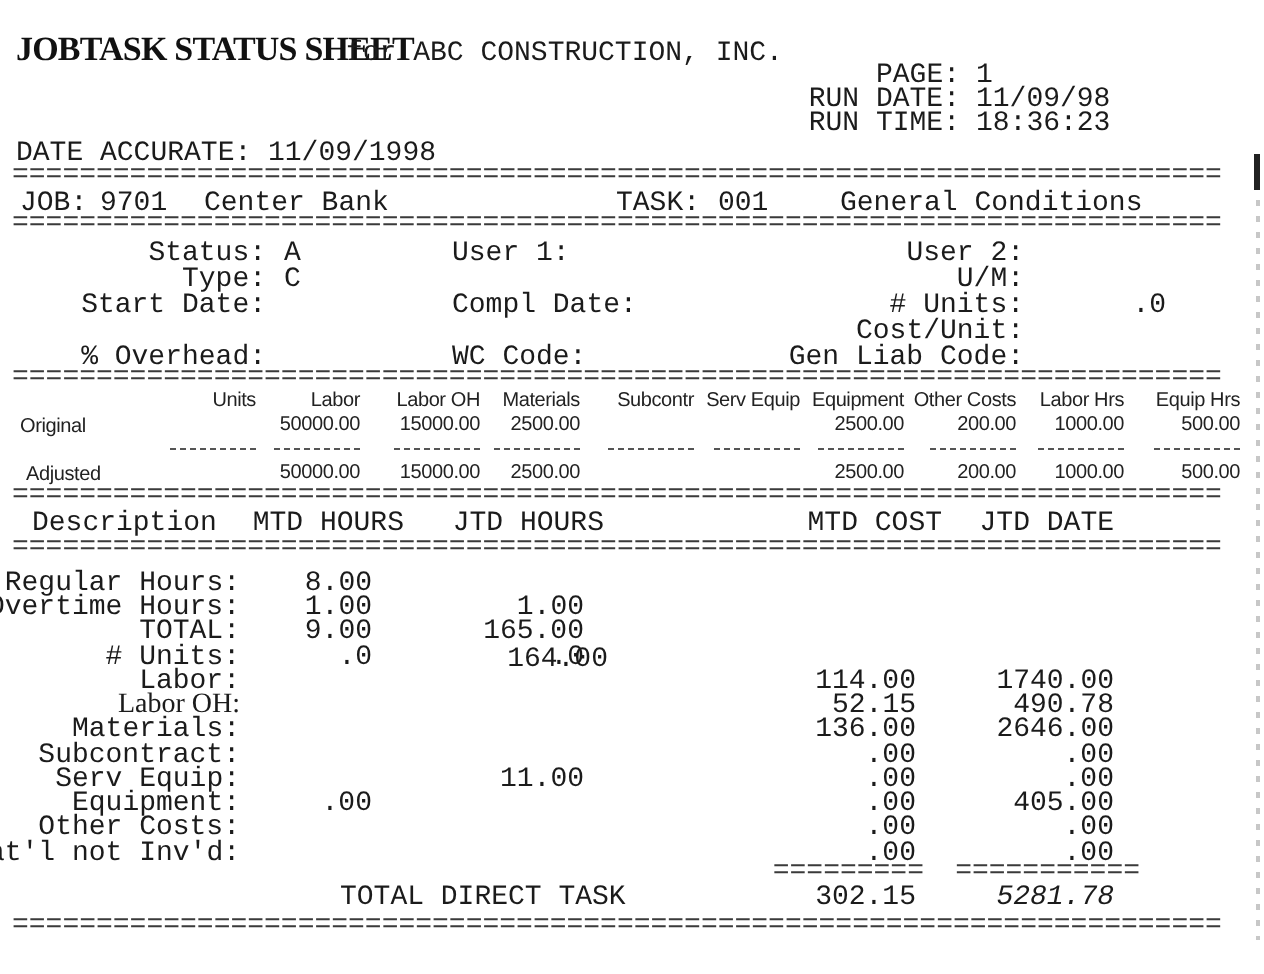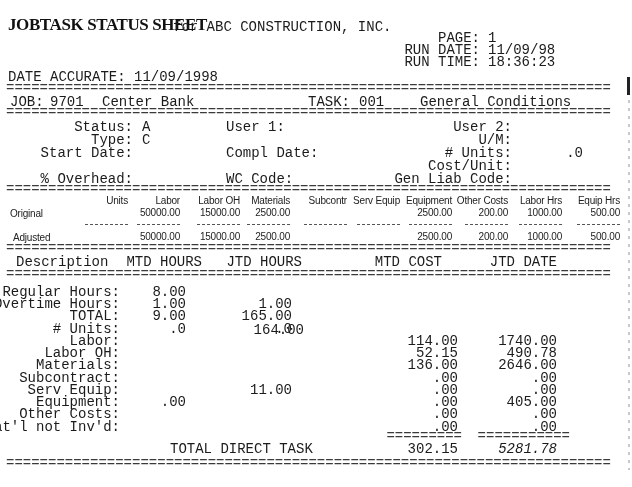--- a/index.html
+++ b/index.html
@@ -108,21 +108,21 @@
   <div class="abs small" style="right:180px;top:232px;">2500.00</div>
   <div class="abs small" style="right:124px;top:232px;">200.00</div>
   <div class="abs small" style="right:70px;top:232px;">1000.00</div>
   <div class="abs small" style="right:12px;top:232px;">500.00</div>
 
   <div class="abs sep" style="left:6px;top:241px;">========================================================================</div>
 
   <div class="abs mono" style="left:16px;top:255px;">Description</div>
   <div class="abs mono" style="right:430px;top:255px;">MTD HOURS</div>
   <div class="abs mono" style="right:330px;top:255px;">JTD HOURS</div>
-  <div class="abs mono" style="right:190px;top:255px;">MTD COST</div>
+  <div class="abs mono" style="right:161px;top:255px;">MTD COST</div>
   <div class="abs mono" style="right:75px;top:255px;">JTD DATE</div>
 
   <div class="abs sep" style="left:6px;top:267px;">========================================================================</div>
 
   <div>
     <span class="abs mono" style="right:512px;top:285px;text-align:right;">Regular Hours:</span>
     <span class="abs mono" style="right:446px;top:285px;">8.00</span>
     <span class="abs mono" style="right:328px;top:285px;margin-top:38px;">164.00</span>
   </div>
 
@@ -144,21 +144,21 @@
     <span class="abs mono" style="right:340px;top:322px;">.0</span>
   </div>
 
   <div>
     <span class="abs mono" style="right:512px;top:334px;">Labor:</span>
     <span class="abs mono" style="right:174px;top:334px;">114.00</span>
     <span class="abs mono" style="right:75px;top:334px;">1740.00</span>
   </div>
 
   <div>
-    <span class="abs mono" style="right:512px;top:346px;">Labor OH:</span>
+    <span class="abs mono" style="right:512px;top:346px;font-family:Liberation Serif, serif;">Labor OH:</span>
     <span class="abs mono" style="right:174px;top:346px;">52.15</span>
     <span class="abs mono" style="right:75px;top:346px;">490.78</span>
   </div>
 
   <div>
     <span class="abs mono" style="right:512px;top:358px;">Materials:</span>
     <span class="abs mono" style="right:174px;top:358px;">136.00</span>
     <span class="abs mono" style="right:75px;top:358px;">2646.00</span>
   </div>
 

